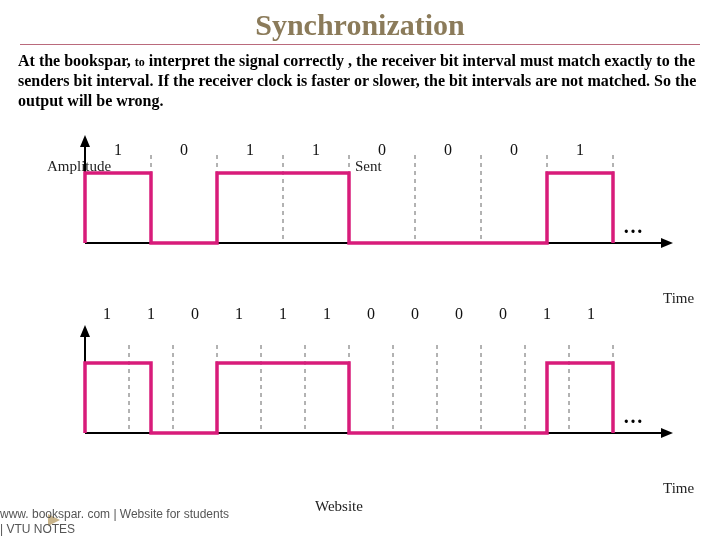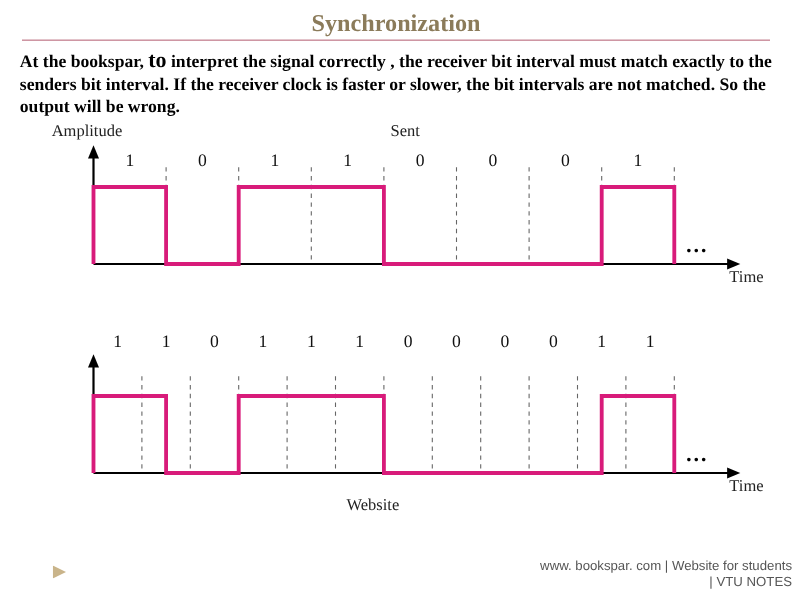--- a/index.html
+++ b/index.html
@@ -10,68 +10,69 @@
     font-family: "Times New Roman", Times, serif;
     color: #000;
     position: relative;
     overflow: hidden;
   }
   .title {
     text-align: center;
     color: #8b7b5a;
     font-family: "Times New Roman", serif;
     font-weight: bold;
-    font-size: 22px;
+    font-size: 30px;
     padding-top: 8px;
     padding-bottom: 2px;
     border-bottom: 1px solid #ba6a7c;
     width: 680px;
     margin: 0 auto;
   }
   .body-text {
     font-family: "Times New Roman", serif;
     font-size: 16px;
     font-weight: bold;
     color: #000;
     padding: 6px 18px 4px 18px;
     line-height: 1.25;
   }
-  .body-text .to { font-size: 20px; }
+  .body-text .to { font-size: 12px; }
   .diagram-area {
     position: relative;
     width: 690px;
     height: 380px;
     margin: 0 auto;
   }
   .axis-label {
     position: absolute;
     font-family: "Times New Roman", serif;
     font-size: 15px;
     color: #222;
+    margin-top: 43px;
   }
   .bit-label {
     position: absolute;
     font-family: "Times New Roman", serif;
     font-size: 16px;
     color: #111;
     text-align: center;
     transform: translateX(-50%);
   }
   .dots {
     position: absolute;
     font-size: 20px;
     font-weight: bold;
     letter-spacing: 2px;
     color: #000;
   }
   .footer {
     position: absolute;
     bottom: 4px;
     left: 0; right: 0;
-    text-align: right;
+    text-align: left;
     font-family: Arial, sans-serif;
     font-size: 12px;
     color: #555;
     line-height: 1.2;
   }
   .slide-number {
     position: absolute;
     left: 48px;
     bottom: 14px;
     width: 12px;

